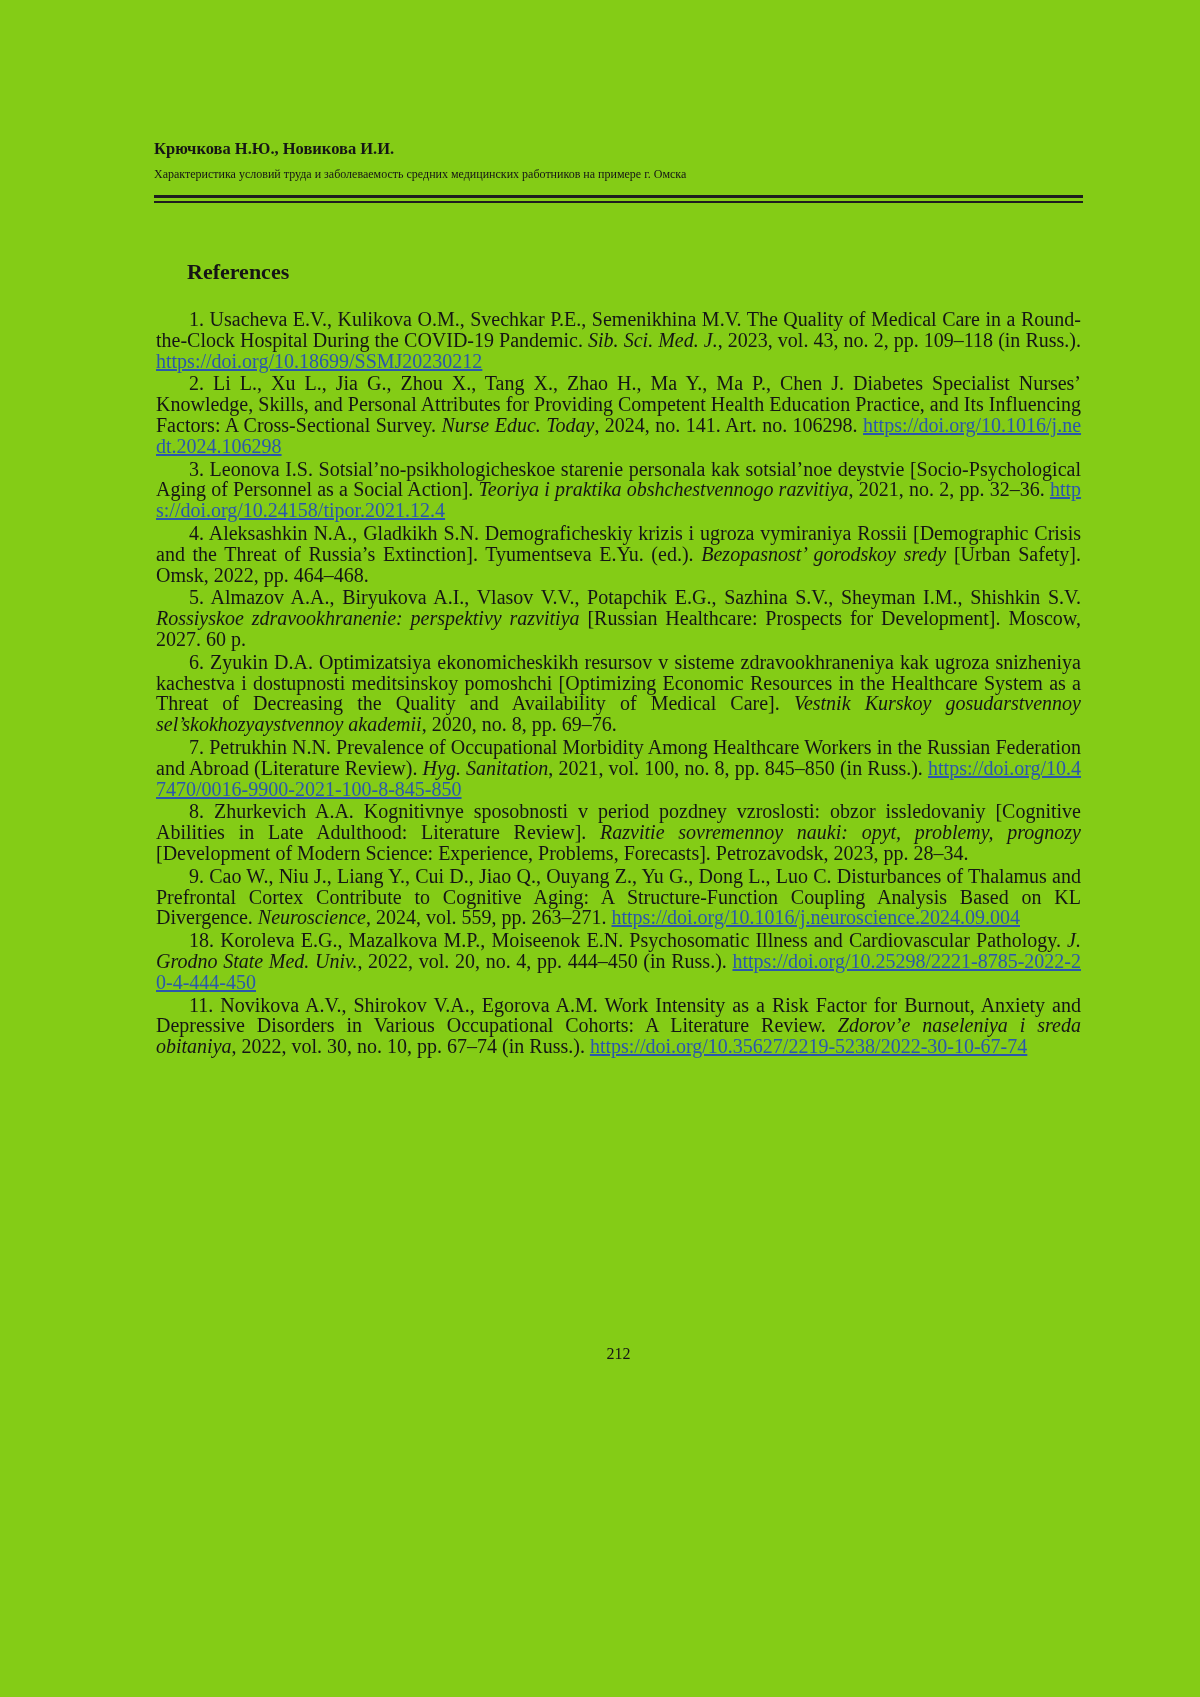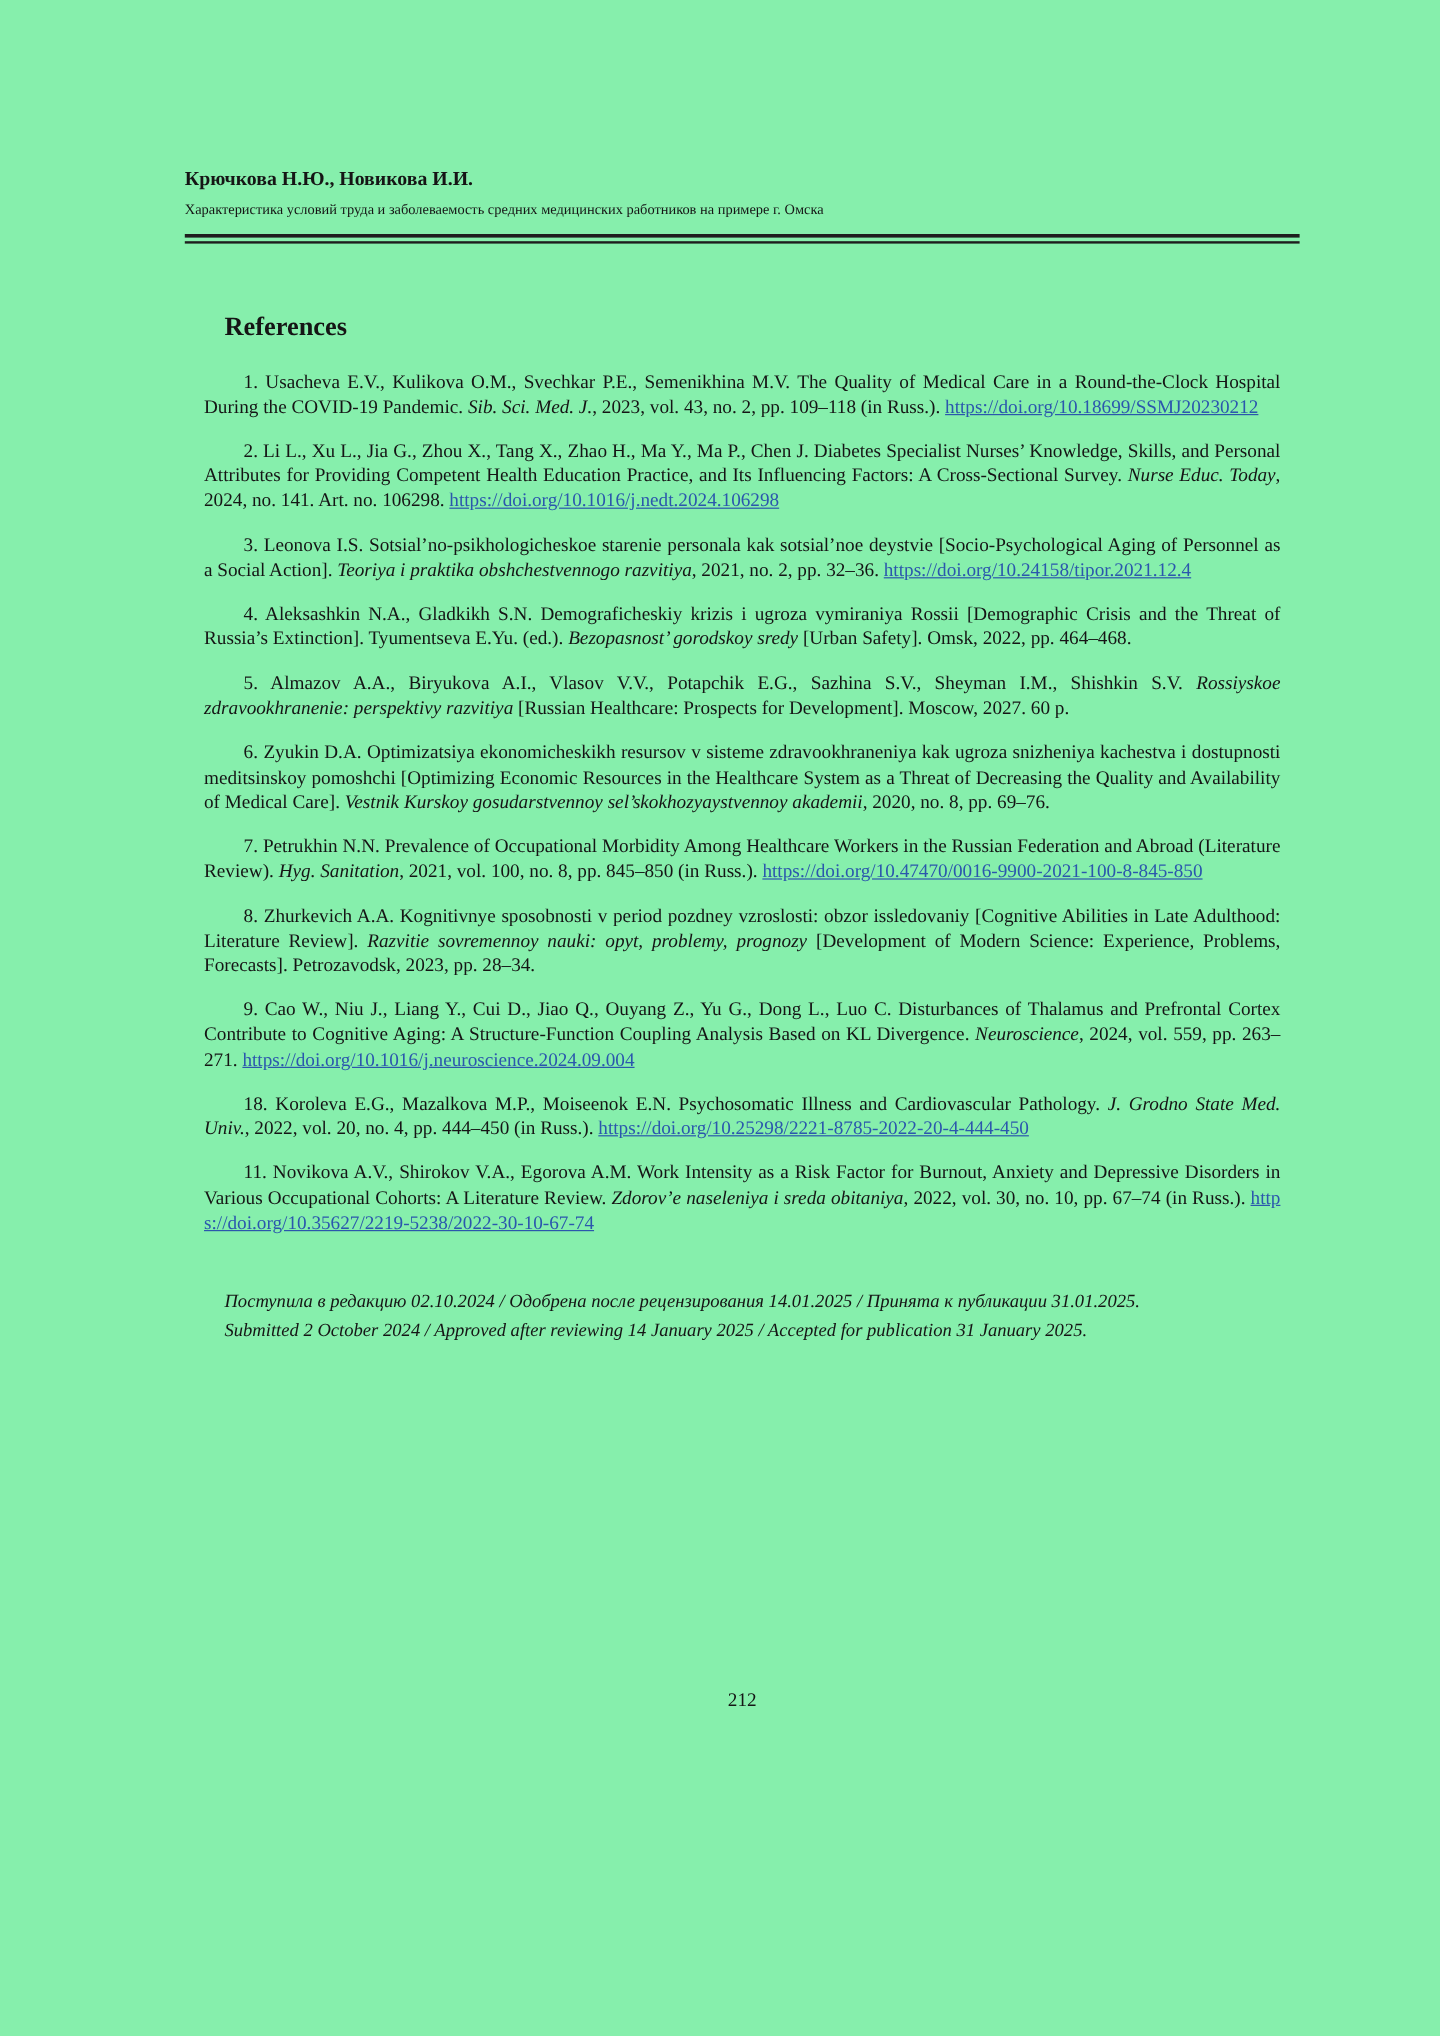--- a/index.html
+++ b/index.html
@@ -1,20 +1,20 @@
 <!DOCTYPE html>
 <html style="--link-color: #2b57ad;"><head>
 <meta charset="utf-8">
 <style>
   html, body { margin: 0; padding: 0; background: #ffffff; }
   .page {
     width: 1200px;
     height: 1697px;
     box-sizing: border-box;
-    background: #86efac;
+    background: #84cc16;
     font-family: "Liberation Serif", serif;
     color: #151515;
     padding: 138px 117px 0 154px;
     position: relative;
     overflow: hidden;
   }
   .authors {
     font-weight: 700;
     font-size: 16.5px;
     line-height: 22px;
@@ -31,22 +31,22 @@
     border-bottom: 2px solid #1e1e1e;
   }
   .section-title {
     font-weight: 700;
     font-size: 22px;
     line-height: 22px;
     margin: 58px 0 26px 0;
     text-indent: 33px;
   }
   .ref {
-    margin: 16px;
-    font-size: 16px;
+    margin: 2px;
+    font-size: 20px;
     line-height: 20.8px;
     text-align: justify;
     text-indent: 33px;
   }
   .it { font-style: italic; }
   .link {
     color: var(--link-color, #2b57ad);
     text-decoration: underline;
     word-break: break-all;
     cursor: pointer;
@@ -85,20 +85,16 @@
       <p class="ref"><span>4. Aleksashkin N.A., Gladkikh S.N. Demograficheskiy krizis i ugroza vymiraniya Rossii [Demographic Crisis and the Threat of Russia’s Extinction]. Tyumentseva E.Yu. (ed.). </span><span class="it">Bezopasnost’ gorodskoy sredy</span><span> [Urban Safety]. Omsk, 2022, pp. 464–468.</span></p>
       <p class="ref"><span>5. Almazov A.A., Biryukova A.I., Vlasov V.V., Potapchik E.G., Sazhina S.V., Sheyman I.M., Shishkin S.V. </span><span class="it">Rossiyskoe zdravookhranenie: perspektivy razvitiya</span><span> [Russian Healthcare: Prospects for Development]. Moscow, 2027. 60 p.</span></p>
       <p class="ref"><span>6. Zyukin D.A. Optimizatsiya ekonomicheskikh resursov v sisteme zdravookhraneniya kak ugroza snizheniya kachestva i dostupnosti meditsinskoy pomoshchi [Optimizing Economic Resources in the Healthcare System as a Threat of Decreasing the Quality and Availability of Medical Care]. </span><span class="it">Vestnik Kurskoy gosudarstvennoy sel’skokhozyaystvennoy akademii</span><span>, 2020, no. 8, pp. 69–76.</span></p>
       <p class="ref"><span>7. Petrukhin N.N. Prevalence of Occupational Morbidity Among Healthcare Workers in the Russian Federation and Abroad (Literature Review). </span><span class="it">Hyg. Sanitation</span><span>, 2021, vol. 100, no. 8, pp. 845–850 (in Russ.). </span><a class="link">https://doi.org/10.47470/0016-9900-2021-100-8-845-850</a></p>
       <p class="ref"><span>8. Zhurkevich A.A. Kognitivnye sposobnosti v period pozdney vzroslosti: obzor issledovaniy [Cognitive Abilities in Late Adulthood: Literature Review]. </span><span class="it">Razvitie sovremennoy nauki: opyt, problemy, prognozy</span><span> [Development of Modern Science: Experience, Problems, Forecasts]. Petrozavodsk, 2023, pp. 28–34.</span></p>
       <p class="ref"><span>9. Cao W., Niu J., Liang Y., Cui D., Jiao Q., Ouyang Z., Yu G., Dong L., Luo C. Disturbances of Thalamus and Prefrontal Cortex Contribute to Cognitive Aging: A Structure-Function Coupling Analysis Based on KL Divergence. </span><span class="it">Neuroscience</span><span>, 2024, vol. 559, pp. 263–271. </span><a class="link">https://doi.org/10.1016/j.neuroscience.2024.09.004</a></p>
       <p class="ref"><span>18. Koroleva E.G., Mazalkova M.P., Moiseenok E.N. Psychosomatic Illness and Cardiovascular Pathology. </span><span class="it">J. Grodno State Med. Univ.</span><span>, 2022, vol. 20, no. 4, pp. 444–450 (in Russ.). </span><a class="link">https://doi.org/10.25298/2221-8785-2022-20-4-444-450</a></p>
       <p class="ref"><span>11. Novikova A.V., Shirokov V.A., Egorova A.M. Work Intensity as a Risk Factor for Burnout, Anxiety and Depressive Disorders in Various Occupational Cohorts: A Literature Review. </span><span class="it">Zdorov’e naseleniya i sreda obitaniya</span><span>, 2022, vol. 30, no. 10, pp. 67–74 (in Russ.). </span><a class="link">https://doi.org/10.35627/2219-5238/2022-30-10-67-74</a></p>
     </div>
 
-  <div class="note-block">
-    <p class="note">Поступила в редакцию 02.10.2024 / Одобрена после рецензирования 14.01.2025 / Принята к публикации 31.01.2025.</p>
-    <p class="note">Submitted 2 October 2024 / Approved after reviewing 14 January 2025 / Accepted for publication 31 January 2025.</p>
-  </div>
 
   <div class="page-num">212</div>
 
 </div>
 
 </body></html>

